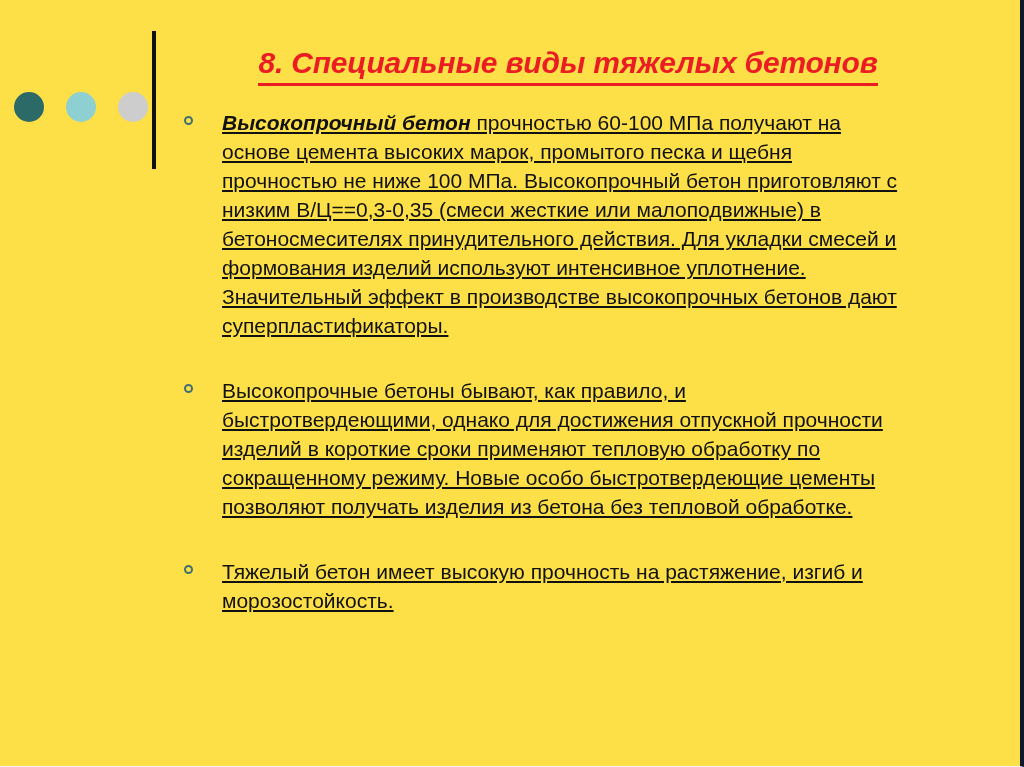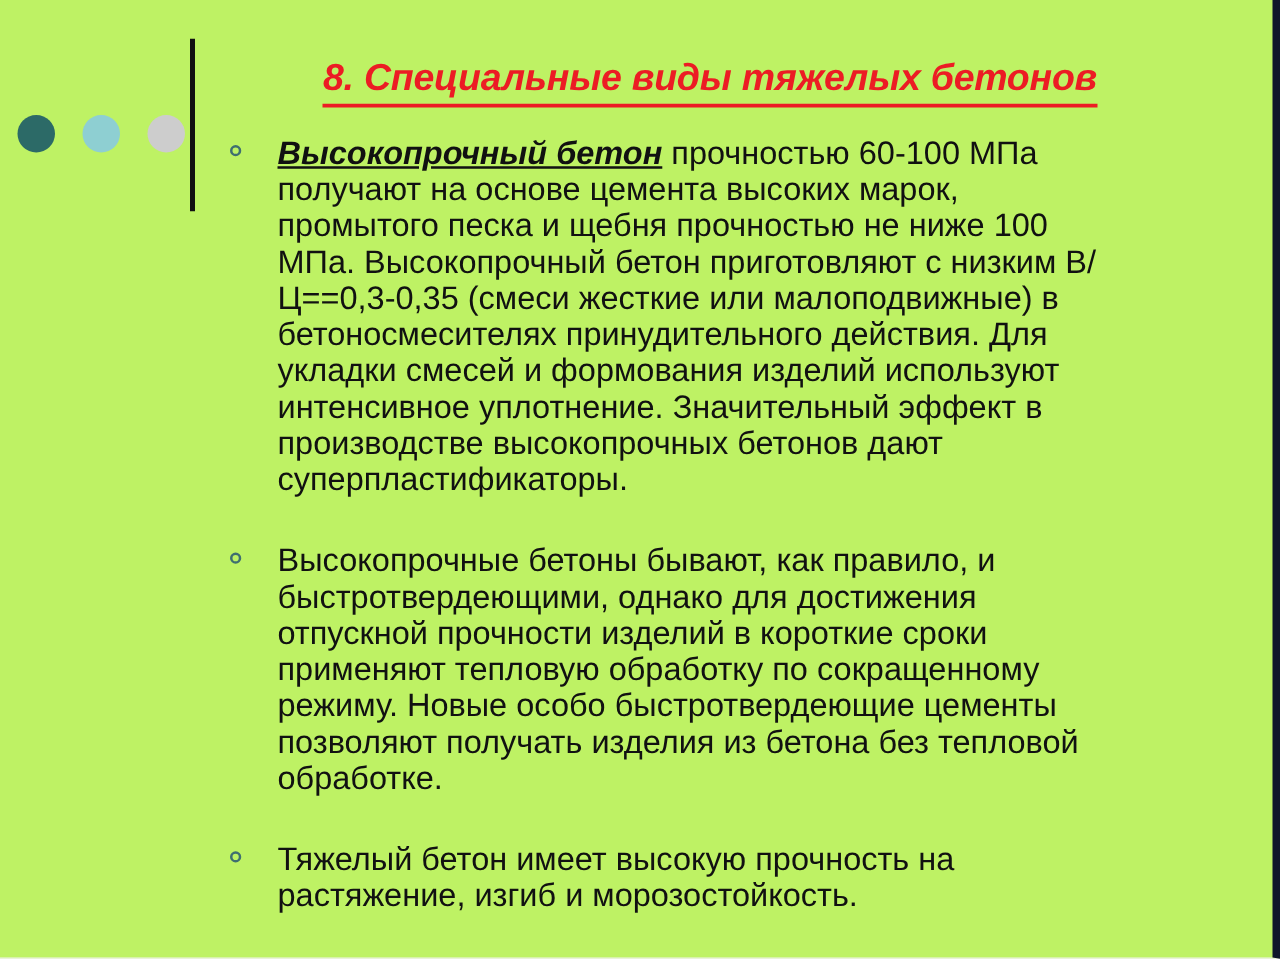--- a/index.html
+++ b/index.html
@@ -12,22 +12,22 @@
     width: 1024px;
     height: 767px;
     overflow: hidden;
     font-family: "Liberation Sans", "DejaVu Sans", sans-serif;
     position: relative;
   }
 
   .slide {
     position: absolute;
     inset: 0;
-    background: #bef264;
-    border-right: 6px solid #0f172a;
+    background: #fde047;
+    border-right: 4px solid #0f172a;
     border-bottom: 1px solid #f2f2f2;
     overflow: hidden;
   }
 
   
   .deco-dots {
     position: absolute;
     left: 14px;
     top: 92px;
     display: flex;
@@ -83,23 +83,24 @@
     top: 108px;
     width: 720px;
     margin: 0;
     padding: 0;
     list-style: none;
   }
   .bullet-item {
     position: relative;
     padding-left: 44px;
     margin: 0 0 36px 0;
-    font-size: 26px;
+    font-size: 21px;
     line-height: 29px;
     color: #111111;
+    text-decoration: underline;
   }
   .bullet-item:last-child { margin-bottom: 16px; }
 
   .bullet-marker {
     position: absolute;
     left: 6px;
     top: 8px;
     width: 9px;
     height: 9px;
     border: 2.5px solid #3f6f70;

